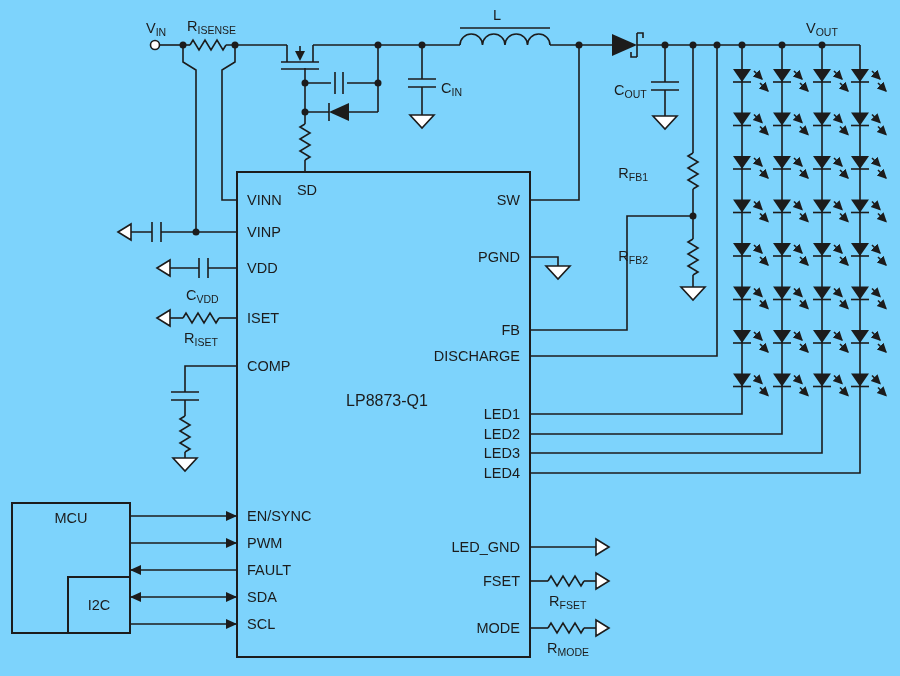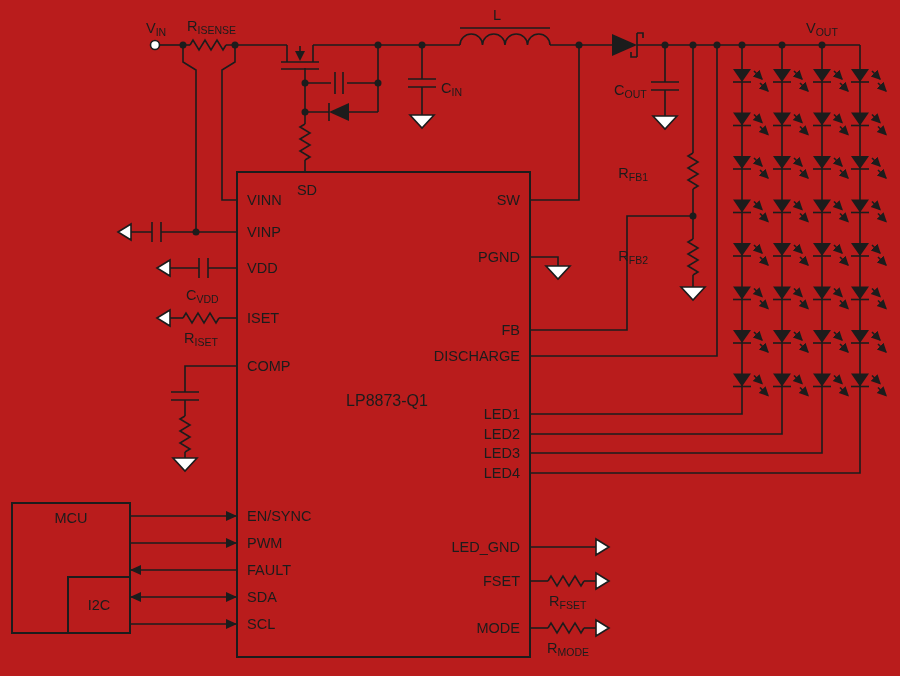--- a/index.html
+++ b/index.html
@@ -1,16 +1,16 @@
 <!DOCTYPE html>
 <html><head>
 <meta charset="utf-8">
 <style>
   html,body{margin:0;padding:0;background:#ffffff;}
-  #stage{position:relative;width:900px;height:676px;background:#b91c1c;
+  #stage{position:relative;width:900px;height:676px;background:#7dd3fc;
          font-family:"Liberation Sans", sans-serif;}
   svg{position:absolute;left:0;top:0;}
   .w{stroke:#1c1c1c;stroke-width:1.6;fill:none;}
   .b{stroke:#1c1c1c;stroke-width:2;fill:none;}
   .f{fill:#1c1c1c;stroke:none;}
   .h{fill:#ffffff;stroke:#1c1c1c;stroke-width:1.6;}
   .dot{fill:#1c1c1c;stroke:none;}
   text{fill:#1c1c1c;font-family:"Liberation Sans", sans-serif;font-size:14.5px;}
   .sub{font-size:10.5px;}
   .big{font-size:16px;}

